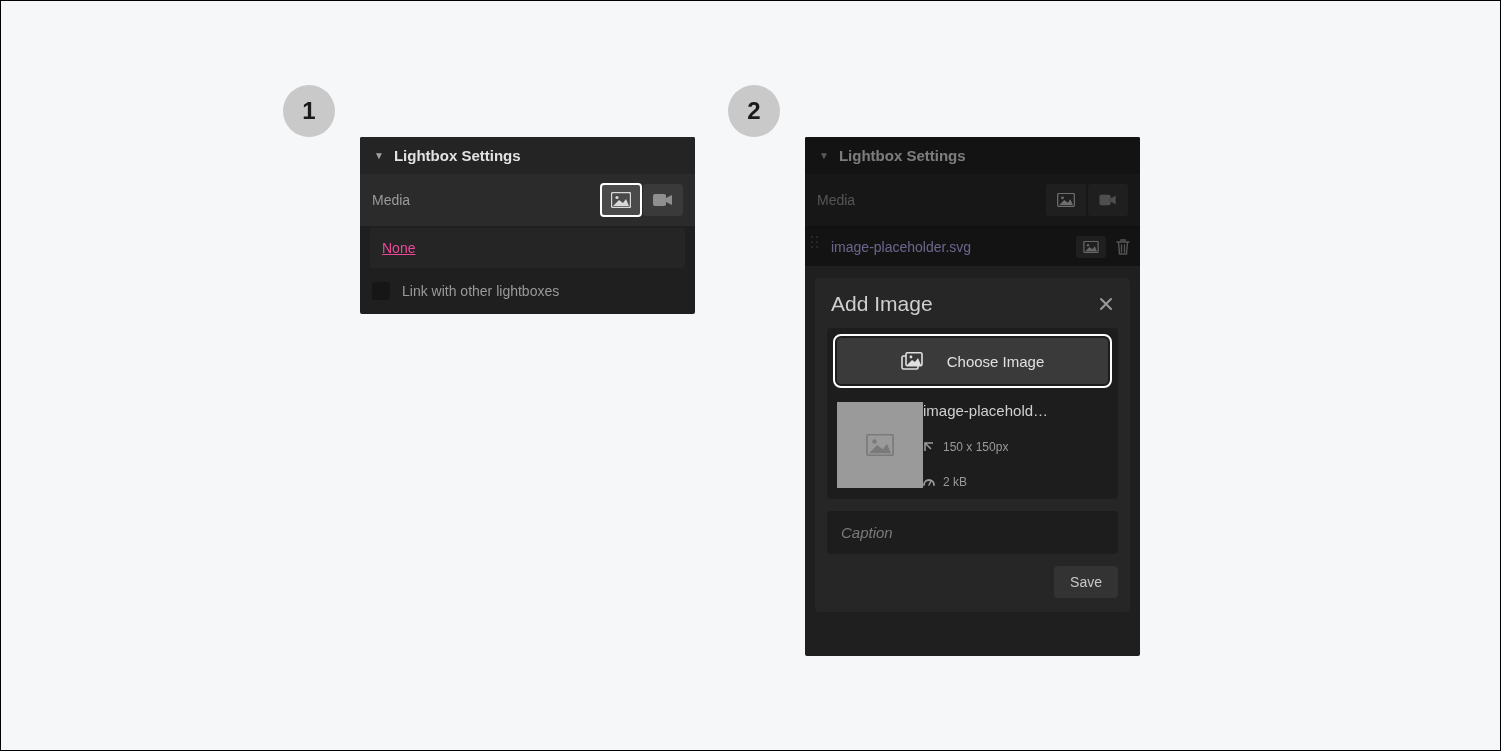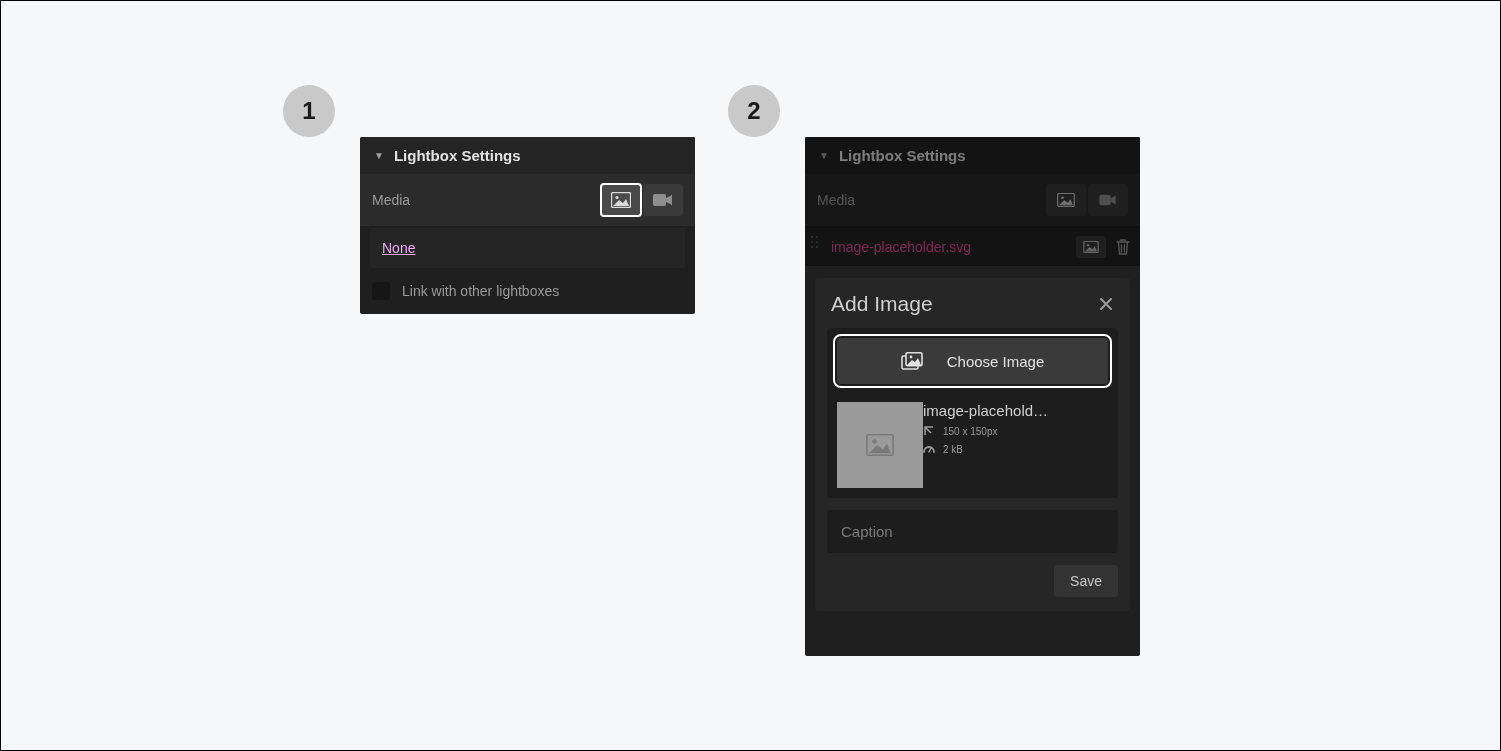--- a/index.html
+++ b/index.html
@@ -68,21 +68,21 @@
   .toggle-btn.active {
     background: #4a4a4a;
     outline: 2px solid #fff;
     outline-offset: -1px;
   }
   .none-row {
     background: #252525;
     margin: 2px 10px 0 10px;
     border-radius: 3px;
     justify-content: center;
-    color: #f0abfc;
+    color: #ec4899;
     padding: 12px;
     text-decoration: underline;
   }
   .link-row { padding: 14px 12px; gap: 12px; color: #9a9a9a; }
   .checkbox {
     width: 18px; height: 18px;
     background: #161616;
     border-radius: 3px;
   }
   
@@ -149,28 +149,29 @@
     width: 86px; height: 86px;
     background: #a3a3a3;
     display: flex; align-items: center; justify-content: center;
   }
   .thumb-inner {
     width: 86px; height: 86px;
     background: #9a9a9a;
     display:flex; align-items:center; justify-content:center;
   }
   .thumb-meta { display: flex; flex-direction: column; gap: 6px; font-size: 13px; color:#b8b8b8; }
-  .meta-line { display:flex; align-items:center; gap:8px; color:#9a9a9a; font-size:10px;}
+  .meta-line { display:flex; align-items:center; gap:8px; color:#9a9a9a; font-size:12px;margin-top:15px;}
   .caption-input {
     margin: 0 12px 12px 12px;
     background: #1d1d1d;
     border-radius: 4px;
     padding: 13px 14px;
     color: #7a7a7a;
     font-size: 15px;
+    font-style: italic;
   }
   .modal-footer {
     display: flex;
     justify-content: flex-end;
     padding: 0 12px 14px 12px;
   }
   .save-btn {
     background: #333;
     color: #c8c8c8;
     padding: 8px 16px;
@@ -256,21 +257,21 @@
     <div class="row file-row">
       <div class="file-row-left">
         <div class="drag-handle">
           <span></span>
             <span></span>
             <span></span>
             <span></span>
             <span></span>
             <span></span>
         </div>
-        <span style="color:#ec4899;">image-placeholder.svg</span>
+        <span style="color:#c4b5fd;">image-placeholder.svg</span>
       </div>
       <div class="file-row-right">
         <div class="mini-btn">
           <svg width="16" height="12" viewBox="0 0 20 16">
             <rect x="0.5" y="0.5" width="19" height="15" rx="1.5" fill="none" stroke="#bbb" stroke-width="1.6"></rect>
             <circle cx="6" cy="5.5" r="1.6" fill="#bbb"></circle>
             <path d="M2 14 L8 8 L12 11 L15 7 L18 14 Z" fill="#bbb"></path>
           </svg>
         </div>
         <div>

